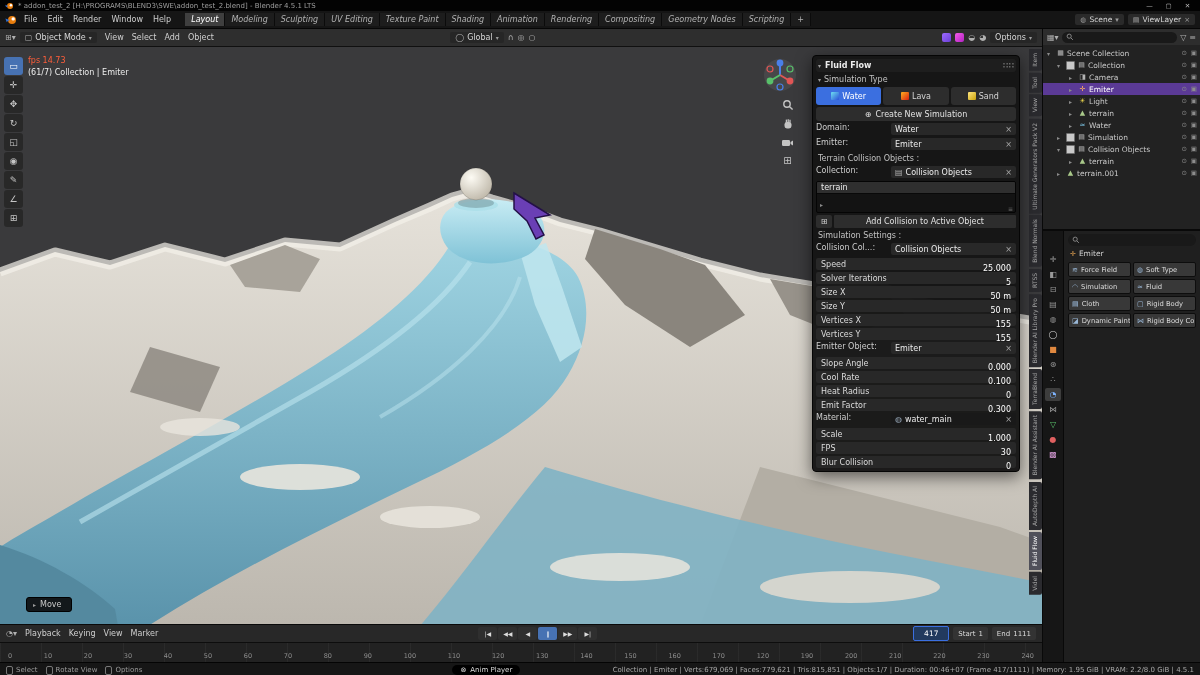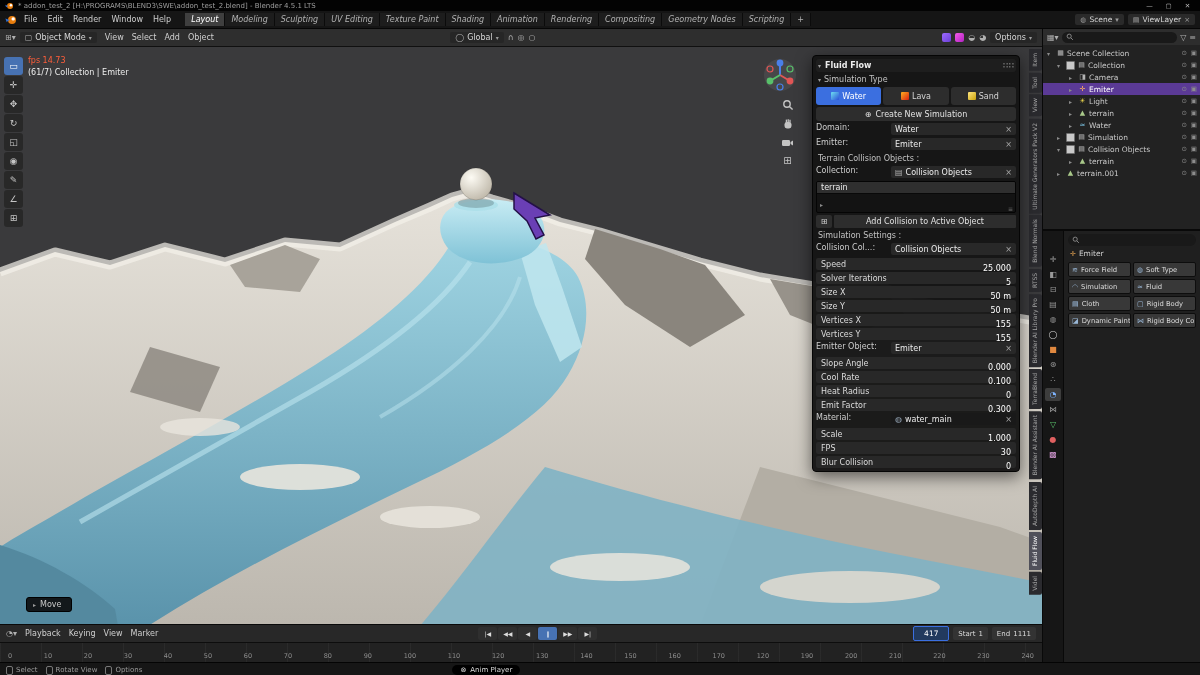--- a/index.html
+++ b/index.html
@@ -949,14 +949,15 @@
         <span class="sb-hint">
           <span class="mouse"></span>
           <span>Options</span>
         </span>
 
     </div>
     <span class="sb-player">
       <span>⊗</span>
       <span>Anim Player</span>
     </span>
+    <span class="sb-info">Collection | Emiter | Verts:679,069 | Faces:779,621 | Tris:815,851 | Objects:1/7 | Duration: 00:46+07 (Frame 417/1111) | Memory: 1.95 GiB | VRAM: 2.2/8.0 GiB | 4.5.1</span>
   </div>
 </div>
 
 </body></html>

